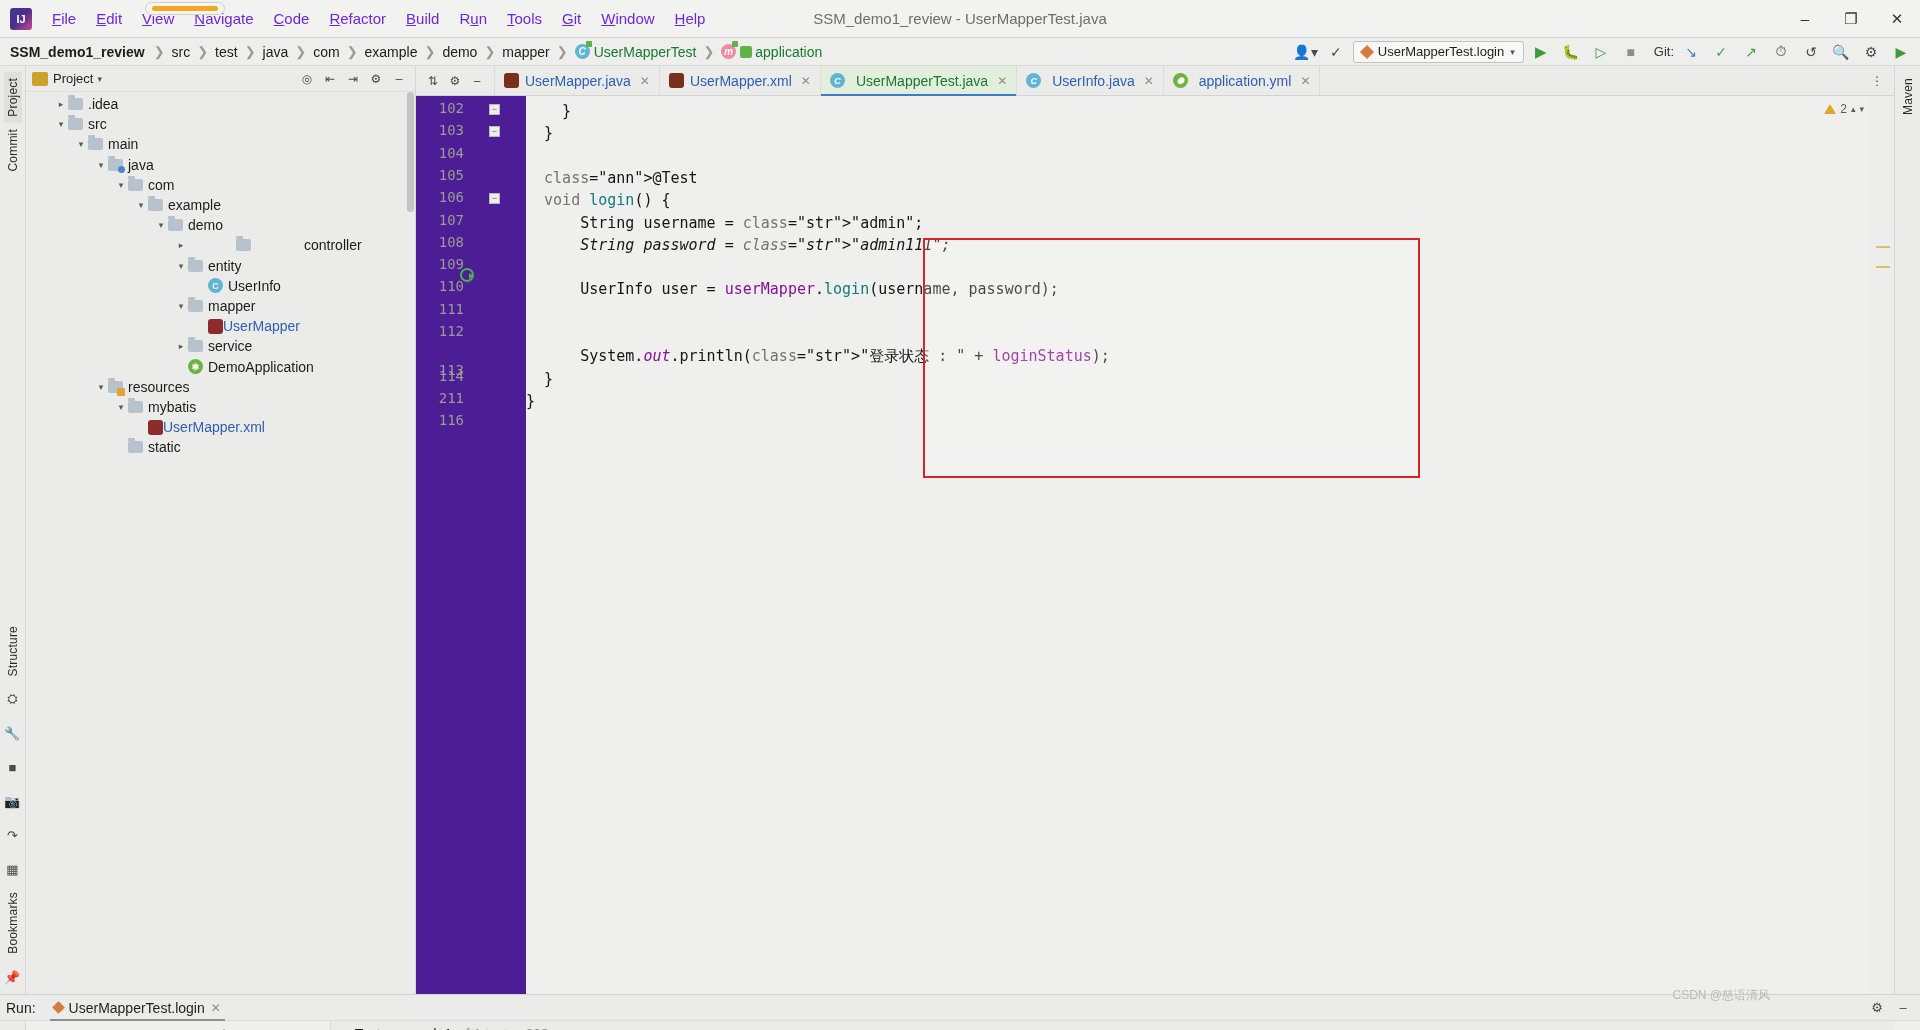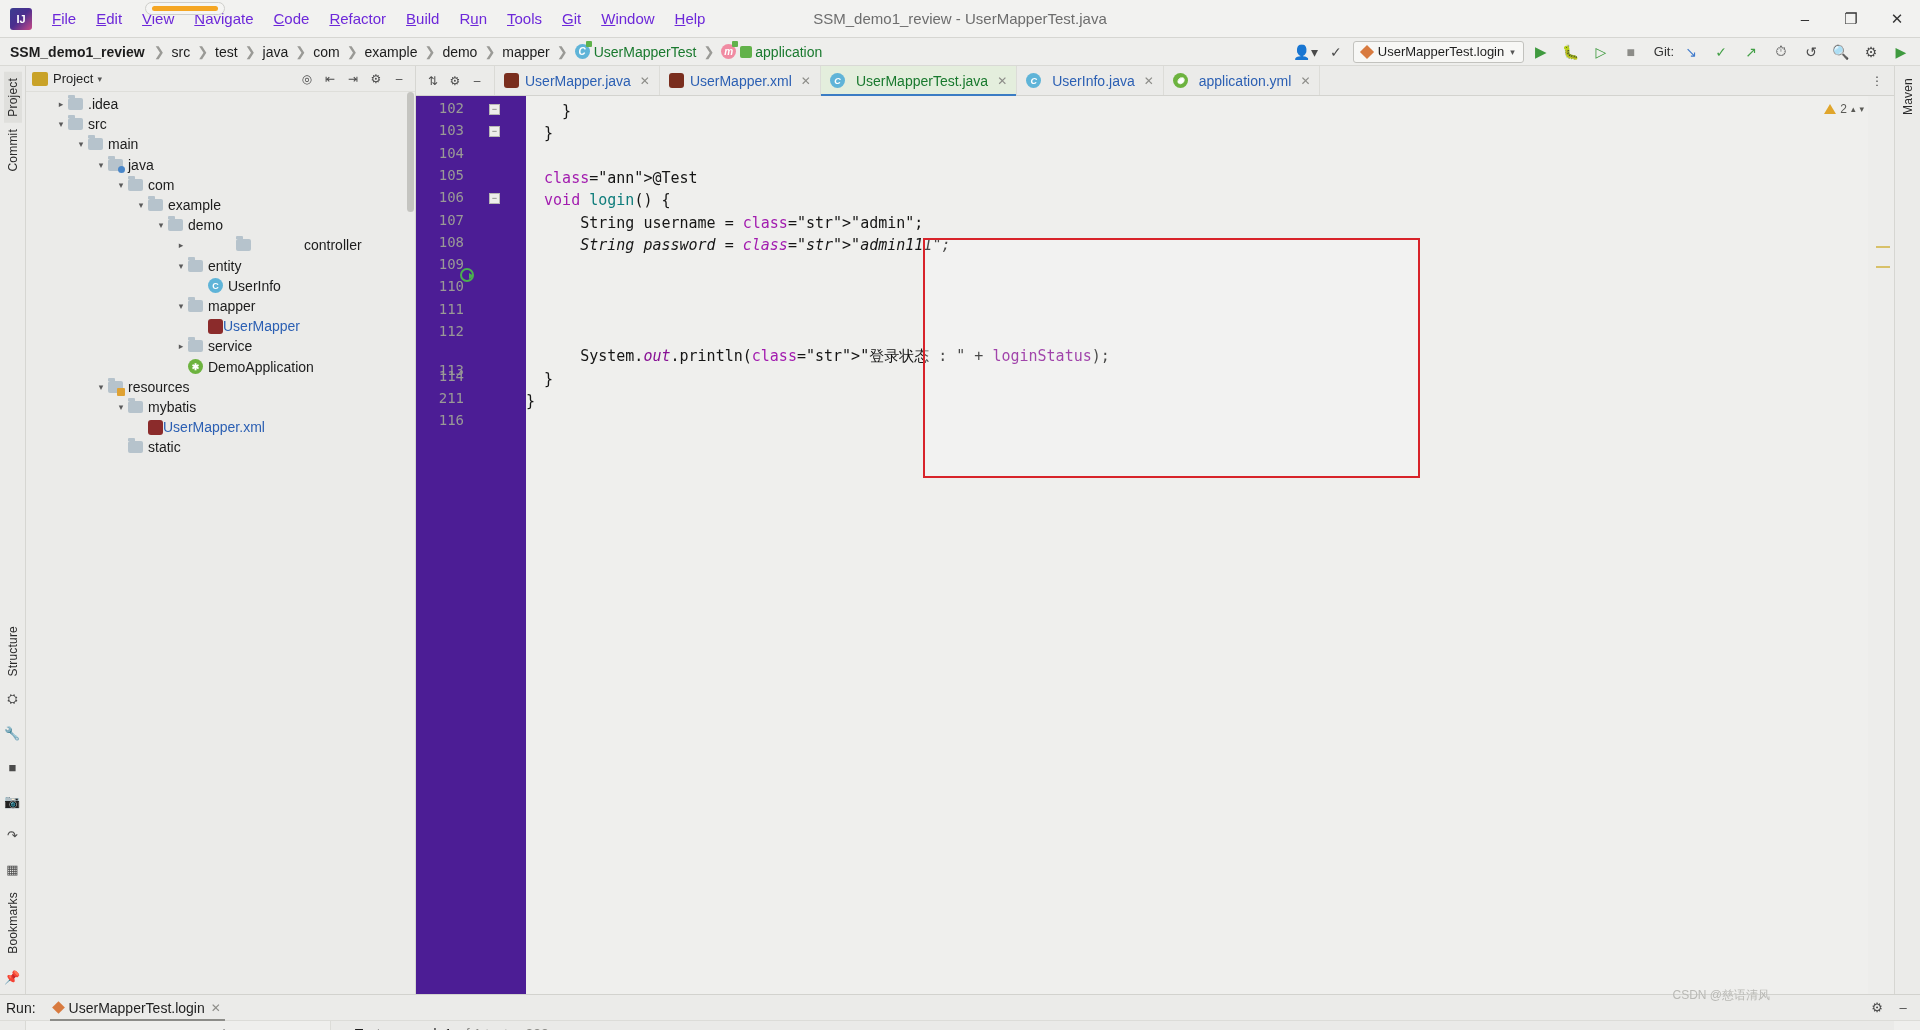--- a/index.html
+++ b/index.html
@@ -145,21 +145,21 @@
   .ln{ position:absolute;right:62px;font-size:14px;color:#9a9a96;
     font-family:"DejaVu Sans Mono","Liberation Mono",monospace;}
   .fold{ position:absolute;left:73px;width:11px;height:11px;border:1px solid #b8b8b4;
     background:#ededeb;color:#6a6a66;font-size:9px;line-height:9px;text-align:center;}
   #runmark{ position:absolute;left:44px;top:172px;width:16px;height:16px;}
   #editor-code{
     flex:1;position:relative;font-family:"DejaVu Sans Mono","Liberation Mono",monospace;
     font-size:15px;line-height:22.3px;color:#151515;padding-top:0;overflow:hidden;
   }
   .cline{ position:absolute;left:0;white-space:pre;}
-  .kw{ color:#a21caf; }
+  .kw{ color:#737373; }
   .fld{ color:#871094; }
   .italicf{ color:#871094;font-style:italic; }
   #hl-box{
     position:absolute;border:2px solid #d8232a;pointer-events:none;
     left:507px;top:142px;width:497px;height:240px;background:rgba(255,255,255,0.22);
   }
   #right-gut{ width:26px;flex:none;background:#ededeb;position:relative;}
   .warnchip{ position:absolute;top:6px;right:30px;display:flex;align-items:center;gap:4px;
      font-size:12px;color:#5a5a56;}
   .tri{ width:0;height:0;border-left:6px solid transparent;border-right:6px solid transparent;
@@ -471,20 +471,21 @@
         </div>
       <div id="editor-code">
           <div class="cline" style="top: 4px; left: 0px;">    }</div>
           <div class="cline" style="top: 26.3px; left: 0px;">  }</div>
           <div class="cline" style="top: 48.6px; left: 0px;"></div>
           <div class="cline" style="top: 70.9px; left: 0px;">  <span <span="" class="kw">class</span>="ann"&gt;@Test</div>
           <div class="cline" style="top: 93.2px; left: 0px;">  <span class="kw">void</span> <span style="color:#0e7c7b">login</span>() {</div>
           <div class="cline" style="top: 115.5px; left: 0px;">      String username = <span <span="" class="kw">class</span>="str"&gt;"admin";</div>
           <div class="cline" style="top: 137.8px; left: 0px; font-style: italic;">      String password = <span <span="" class="kw">class</span>="str"&gt;"admin111";</div>
           <div class="cline" style="top: 160.1px; left: 0px;"></div>
+          <div class="cline" style="top: 182.4px; left: 0px;">      UserInfo user = <span class="fld">userMapper</span>.<span style="color:#0e7c7b">login</span>(username, password);</div>
           <div class="cline" style="top: 204.7px; left: 0px;"></div>
           <div class="cline" style="top: 249.3px; left: 0px;">      System.<span class="italicf">out</span>.println(<span <span="" class="kw">class</span>="str"&gt;"登录状态 : " + <span class="fld">loginStatus</span>);</div>
           <div class="cline" style="top: 271.6px; left: 0px;">  }</div>
           <div class="cline" style="top: 293.9px; left: 0px;">}</div>
           <div class="cline" style="top: 316.2px; left: 0px;"></div>
         </div>
       <div id="hl-box"></div>
       <div id="right-gut">
         <div class="mark" style="top:150px;background:#d8c169;"></div>
         <div class="mark" style="top:170px;background:#d8c169;"></div>

